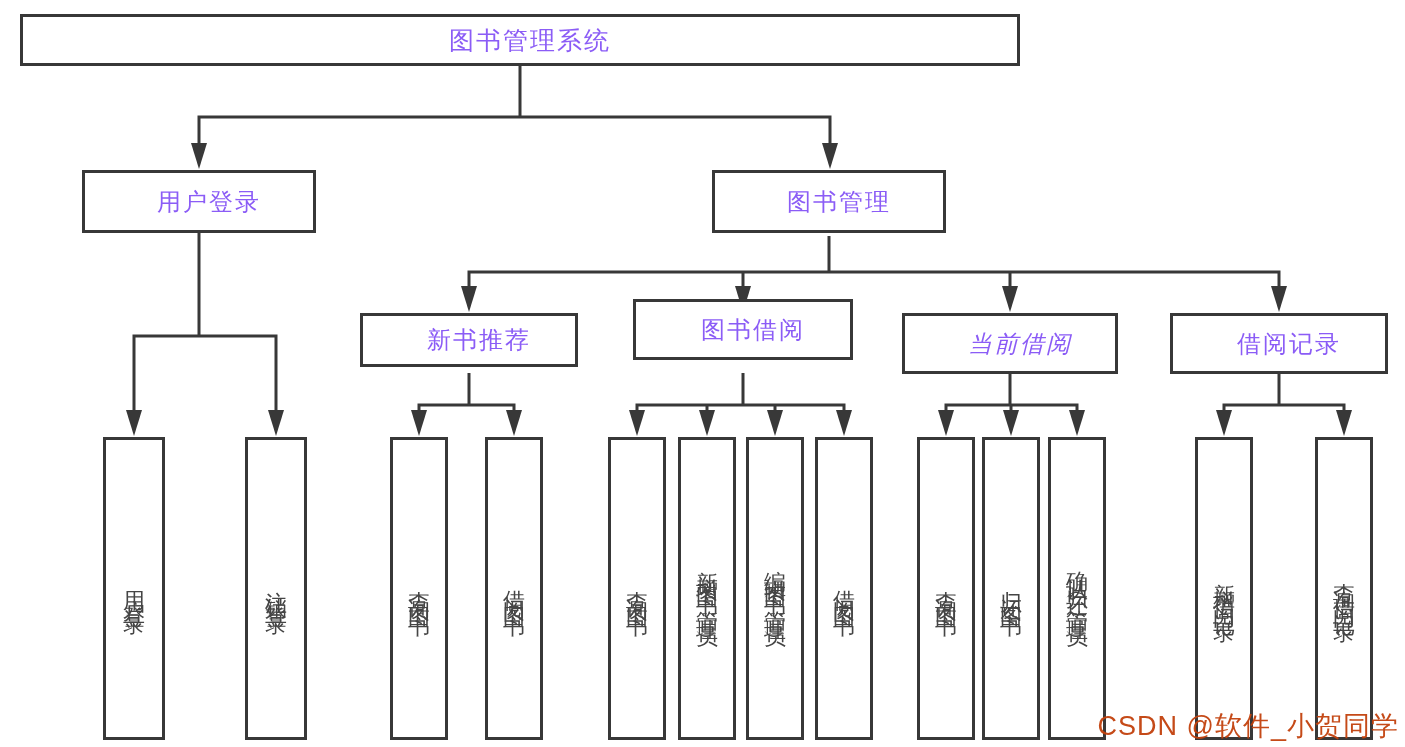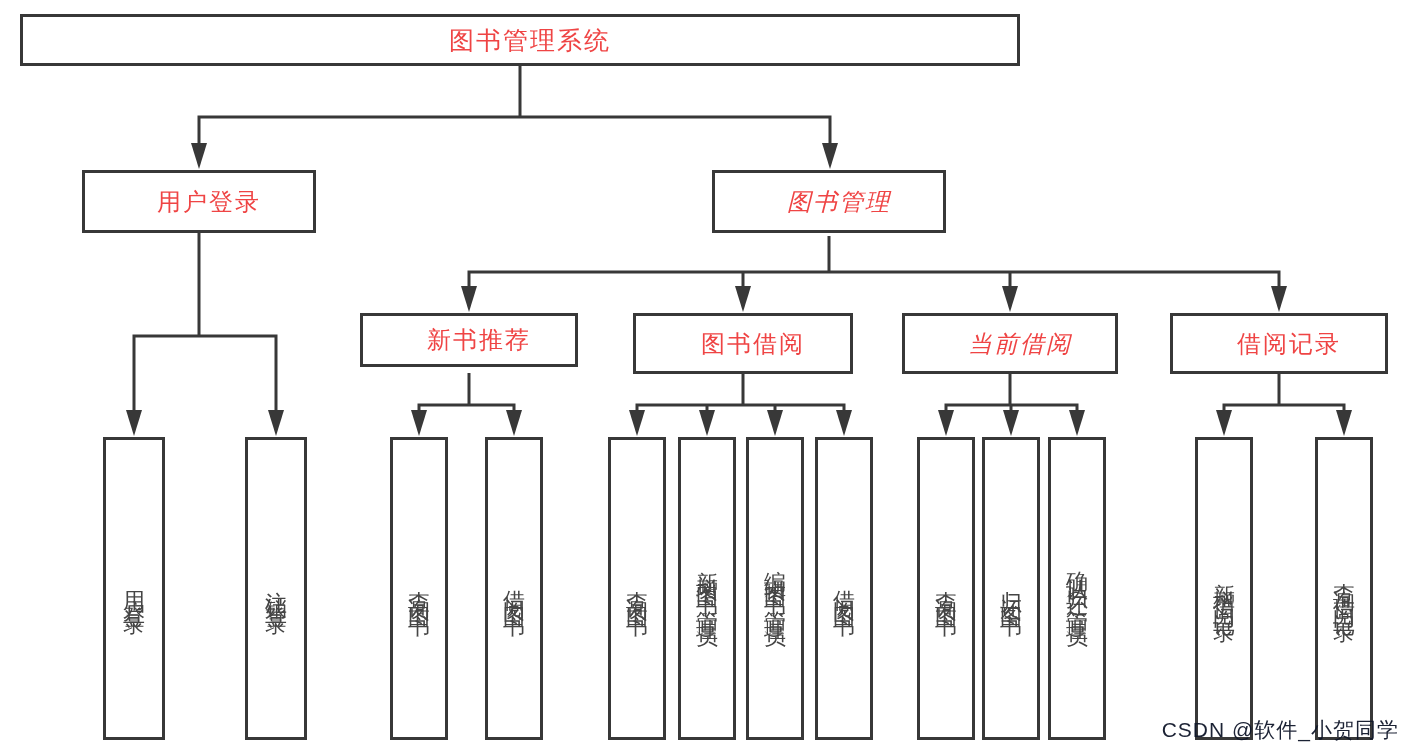--- a/index.html
+++ b/index.html
@@ -20,21 +20,21 @@
     z-index: 1;
   }
   .box {
     position: absolute;
     box-sizing: border-box;
     border: 3px solid #383838;
     background: #ffffff;
     display: flex;
     align-items: center;
     justify-content: center;
-    color: #ef4444;
+    color: #8b5cf6;
     font-size: 24px;
     letter-spacing: 2px;
     z-index: 2;
     padding-left: 20px;
   }
   .box.title { font-size: 25px; }
   .leaf {
     position: absolute;
     box-sizing: border-box;
     top: 437px;
@@ -51,22 +51,22 @@
     font-size: 22px;
     letter-spacing: 8px;
     line-height: 1;
     color: #454545;
     white-space: nowrap;
   }
   .watermark {
     position: absolute;
     right: 6px;
     bottom: 3px;
-    font-size: 21px;
-    color: #0f172a;
+    font-size: 27px;
+    color: #c2410c;
     opacity: 0.95;
     z-index: 10;
     letter-spacing: 1px;
   }
 </style>
 </head>
 <body>
 
 <div id="canvas">
 
@@ -109,24 +109,24 @@
       <polygon points="1003,410 1019,410 1011,436"></polygon>
       <polygon points="1069,410 1085,410 1077,436"></polygon>
       <polygon points="1216,410 1232,410 1224,436"></polygon>
       <polygon points="1336,410 1352,410 1344,436"></polygon>
     </g>
   </svg>
 
   <div class="box title" style="left:20px; top:14px; width:1000px; height:52px;">图书管理系统</div>
 
   <div class="box" style="left:82px; top:170px; width:234px; height:63px;">用户登录</div>
-  <div class="box" style="left:712px; top:170px; width:234px; height:63px;font-style:italic;">图书管理</div>
+  <div class="box" style="left:712px; top:170px; width:234px; height:63px;">图书管理</div>
 
   <div class="box" style="left:360px; top:313px; width:218px; height:54px;">新书推荐</div>
-  <div class="box" style="left:633px; top:313px; width:220px; height:61px;">图书借阅</div>
+  <div class="box" style="left:633px; top:299px; width:220px; height:61px;">图书借阅</div>
   <div class="box" style="left:902px; top:313px; width:216px; height:61px;font-style:italic;">当前借阅</div>
   <div class="box" style="left:1170px; top:313px; width:218px; height:61px;">借阅记录</div>
 
   <div class="leaf" style="left:103px; width:62px;">
     <span>用户登录</span>
   </div>
   <div class="leaf" style="left:245px; width:62px;">
     <span>注销登录</span>
   </div>
 

